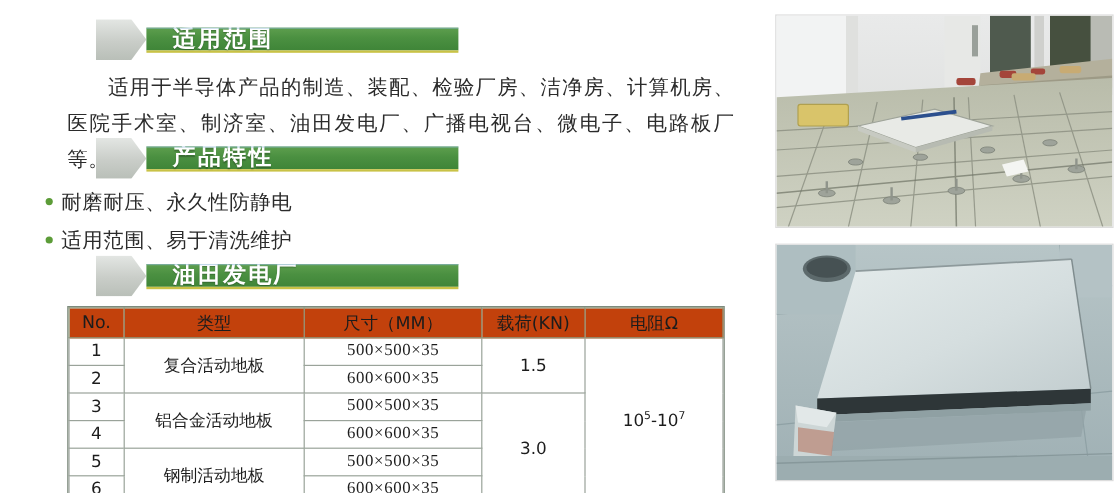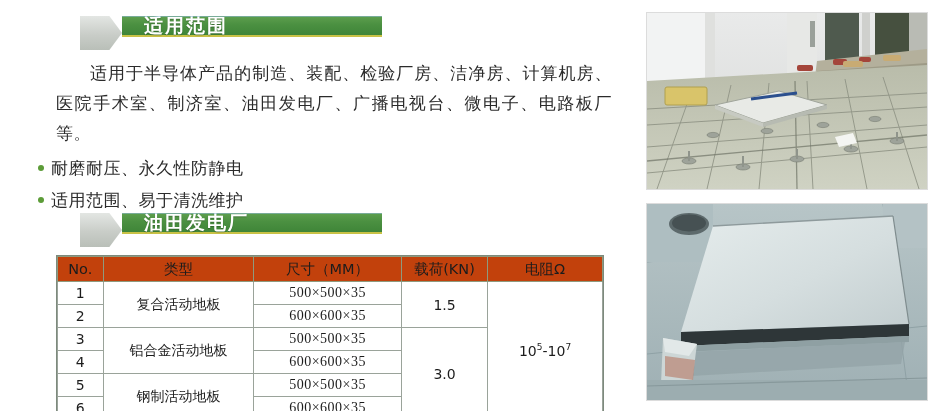--- a/index.html
+++ b/index.html
@@ -9,21 +9,21 @@
     font-family:"DejaVu Sans","Liberation Sans",sans-serif;
     overflow:hidden;
     position:relative;
   }
   .page{position:absolute;left:0;top:0;width:930px;height:411px;}
 
   
   .left{position:absolute;left:0;top:0;width:630px;height:411px;}
 
   
-  .banner{position:absolute;height:34px;display:flex;align-items:flex-start;padding-left:42px;}
+  .banner{position:absolute;height:34px;display:flex;align-items:center;padding-left:42px;}
   .banner .chev{
     width:42px;height:34px;position:relative;flex:0 0 auto;
     background:linear-gradient(180deg,#e3e6e3 0%,#c9cdc8 55%,#b9bfb8 100%);
     clip-path:polygon(0 0,70% 0,100% 50%,70% 100%,0 100%);
   }
   .banner .bar{
     flex:1 1 auto;position:relative;
     background:linear-gradient(180deg,#5e9f4e 0%,#4b9041 45%,#3f8538 100%);
     border-bottom:2px solid #c9c246;
     display:flex;align-items:center;
@@ -99,20 +99,26 @@
 
     <div class="banner" id="banner-scope" style="left:38px;top:16px;width:302px;">
       <div class="chev"></div>
       <div class="bar">
         <span class="title">适用范围</span>
       </div>
     </div>
 
     <div class="para">适用于半导体产品的制造、装配、检验厂房、洁净房、计算机房、医院手术室、制济室、油田发电厂、广播电视台、微电子、电路板厂等。</div>
 
+    <div class="banner" id="banner-features" style="left:38px;top:115px;width:302px;">
+      <div class="chev"></div>
+      <div class="bar">
+        <span class="title">产品特性</span>
+      </div>
+    </div>
 
     <div class="bullets">
       <div class="bullet">
         <span class="dot"></span>
         <span class="btxt">耐磨耐压、永久性防静电</span>
       </div>
       <div class="bullet">
         <span class="dot"></span>
         <span class="btxt">适用范围、易于清洗维护</span>
       </div>

